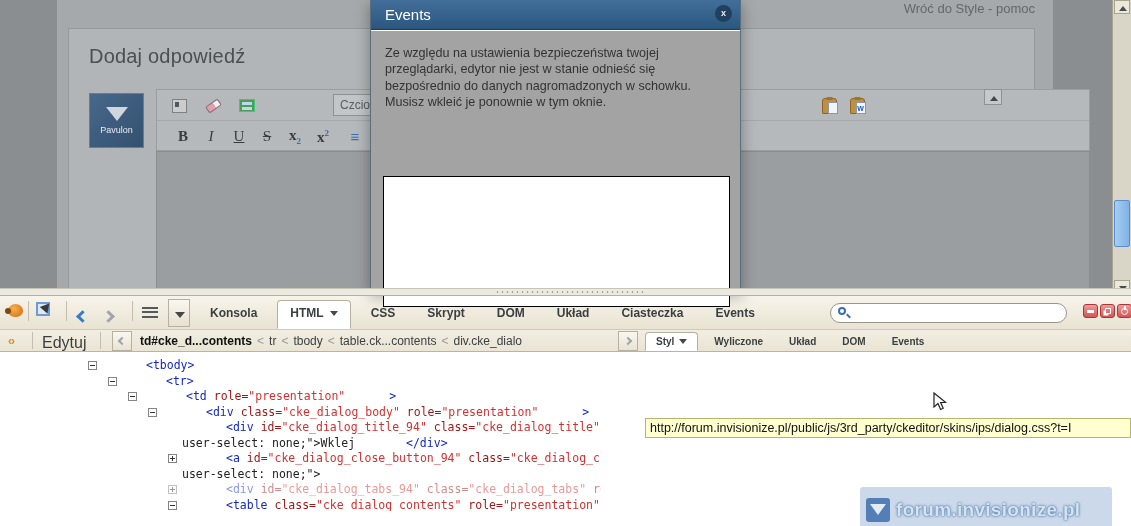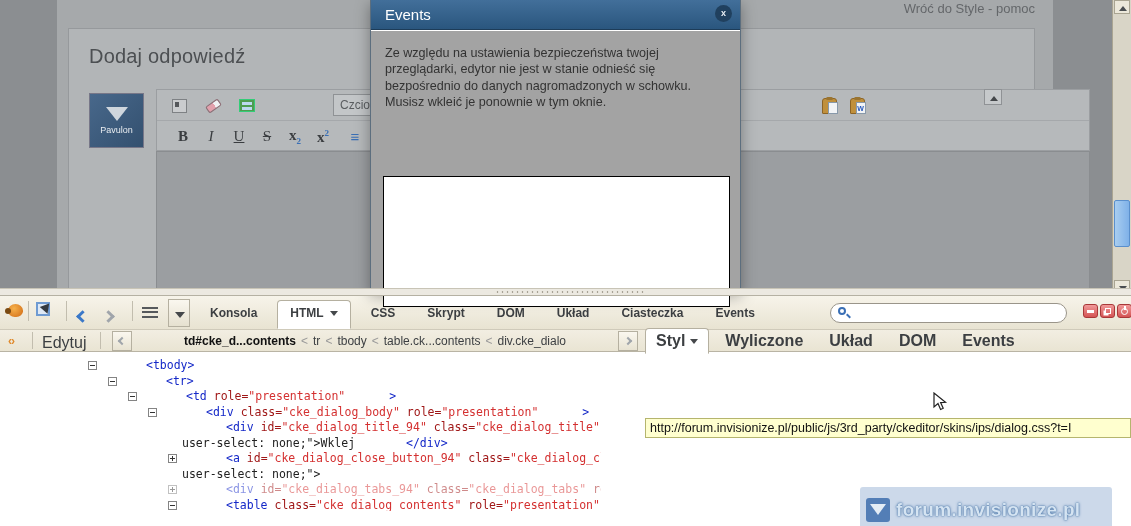--- a/index.html
+++ b/index.html
@@ -88,26 +88,26 @@
   .winbtn .g-min { position:absolute; left:3px; top:5px; width:7px; height:3px; background:#fff; }
   .winbtn .g-det { position:absolute; left:4px; top:3px; width:6px; height:6px; border:1.5px solid #fff; background:transparent; box-shadow:-2px 2px 0 -0.5px #fff; }
   .winbtn .g-pow { position:absolute; left:3px; top:3px; width:7px; height:7px; border:1.5px solid #fff; border-radius:50%; }
   .winbtn .g-pow::after { content:""; position:absolute; left:2px; top:-3px; width:1.5px; height:4px; background:#fff; }
   
   #fb-row2 { position:absolute; left:0; top:34px; width:1131px; height:22px; background:linear-gradient(#f2eee2,#e9e4d3); border-bottom:1px solid #b9b4a4; }
   #code-icon { position:absolute; left:8px; top:4px; font-size:12px; font-weight:bold; color:#e08a2c; letter-spacing:-1px; }
   #edit-btn { position:absolute; left:42px; top:4px; font-size:16px; color:#3c3f42; }
   #crumb-back { position:absolute; left:112px; top:1px; width:20px; height:20px; border:1px solid #b5b0a0; background:linear-gradient(#faf7ef,#e8e3d2); }
   #crumb-back .chev, #crumb-fwd .chev { position:absolute; left:6px; top:6px; width:6px; height:6px; border-width:2px; }
-  #breadcrumb { position:absolute; left:140px; top:4px; font-size:12px; color:#3c3f42; white-space:nowrap; width:470px; overflow:hidden;text-align:center; }
+  #breadcrumb { position:absolute; left:140px; top:4px; font-size:12px; color:#3c3f42; white-space:nowrap; width:470px; overflow:hidden; }
   #breadcrumb .cur { font-weight:bold; color:#111; }
   #breadcrumb .sep { color:#999; margin:0 5px; }
   #crumb-fwd { position:absolute; left:618px; top:1px; width:20px; height:20px; border:1px solid #b5b0a0; background:linear-gradient(#faf7ef,#e8e3d2); }
   #side-tabs { position:absolute; left:645px; top:0; height:22px; display:flex; align-items:center; gap:6px; }
-  .sidetab { font-size:16px; font-weight:bold; color:#3c3f42; padding:3px 10px; }
+  .sidetab { font-size:10px; font-weight:bold; color:#3c3f42; padding:3px 10px; }
   .sidetab.active { background:#fff; border:1px solid #b5b0a0; border-bottom-color:#fff; border-radius:4px 4px 0 0; }
   .sidetab .caret { display:inline-block; margin-left:5px; border-left:4px solid transparent; border-right:4px solid transparent; border-top:5px solid #45484b; vertical-align:middle; }
   
   #tree { position:absolute; left:0; top:56px; width:601px; height:159px; background:#fff; overflow:hidden; padding-top:6px; }
   .tl { position:relative; height:15.5px; line-height:15.5px; font-family:"DejaVu Sans Mono", monospace; font-size:11.5px; white-space:nowrap; }
   .tl .exp { position:absolute; width:9px; height:9px; top:3px; border:1px solid #848484; background:#fff; }
   .tl .exp::before { content:""; position:absolute; left:1px; top:3px; width:5px; height:1px; background:#333; }
   .tl .exp.plus::after { content:""; position:absolute; left:3px; top:1px; width:1px; height:5px; background:#333; }
   .tl.dim { opacity:.5; }
   .tk-t { color:#1428c8;margin-left:44px; } .tk-a { color:#a01818; } .tk-v { color:#d43030; } .tk-x { color:#222; }

